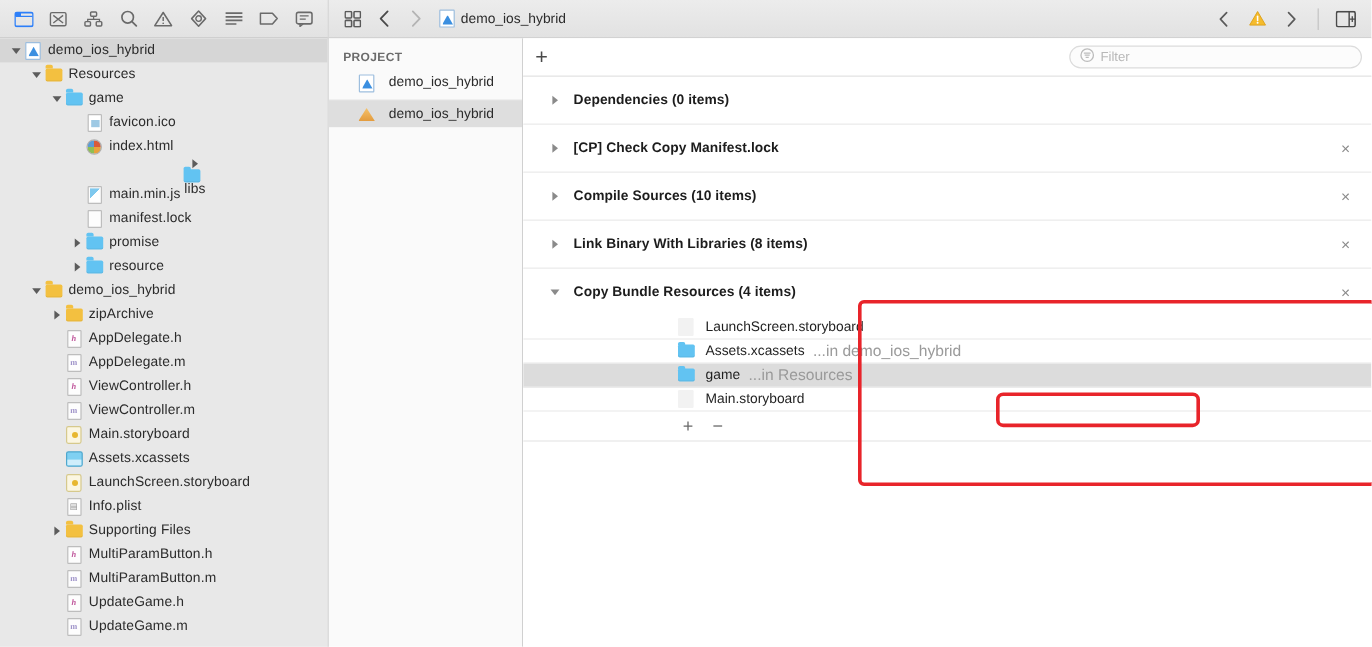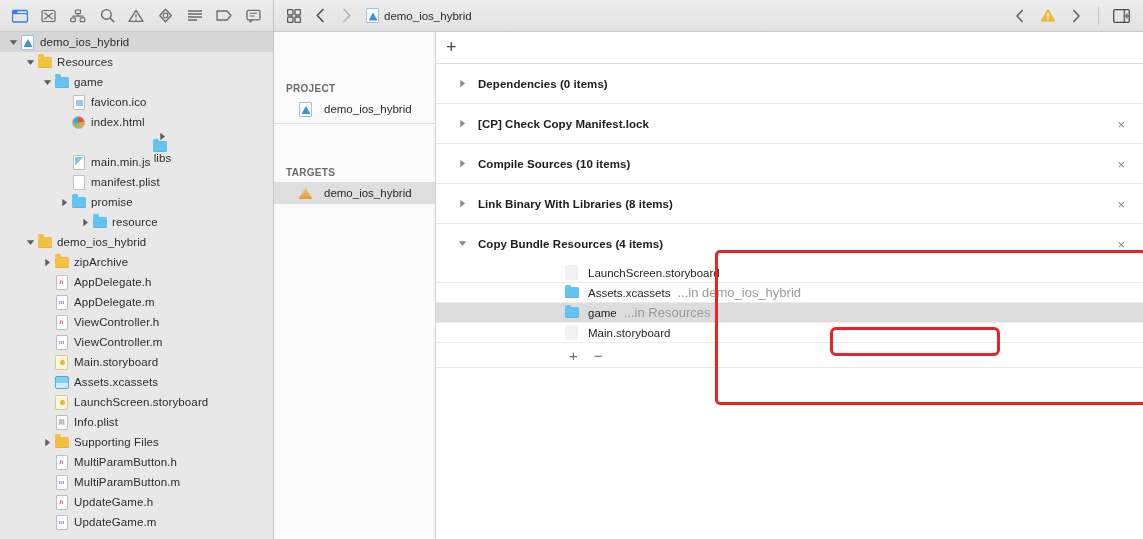--- a/index.html
+++ b/index.html
@@ -171,21 +171,20 @@
     width: 162px; min-width:162px;
     background: #fafafa;
     border-right: 1px solid #d0d0d0;
     font-size: 11px;
     padding-top: 8px;
   }
   .tl-head {
     font-size: 10px; font-weight: bold; color: #6b6b6b;
     letter-spacing: 0.03em;
     padding: 3px 0 4px 12px;
-    margin-top: 40px;
   }
   .tl-row {
     height: 22px; display:flex; align-items:center; padding-left: 24px; gap:6px;
   }
   .tl-row.selected { background: #dedede; }
   .tl-label { font-size: 11.5px; color:#2b2b2b; }
   .tl-sep { height:1px; background:#dedede; margin: 3px 0 0 0; }
   .target-icon {
     width: 14px; height: 14px; position: relative;
   }
@@ -404,34 +403,34 @@
           <span class="ticon">
             <span class="docicon js"></span>
           </span>
           <span class="tlabel">main.min.js</span>
         </div>
         <div class="tree-row" style="padding-left: 58px;">
           <span class="tw"></span>
           <span class="ticon">
             <span class="docicon"></span>
           </span>
-          <span class="tlabel">manifest.plist</span>
+          <span class="tlabel">manifest.lock</span>
         </div>
         <div class="tree-row" style="padding-left: 58px;">
           <span class="tw">
             <svg width="9" height="9" viewBox="0 0 9 9">
               <path d="M2.3 0.8v7.4L7 4.5z" fill="#5c5c5c"></path>
             </svg>
           </span>
           <span class="ticon">
             <span class="f-blue"></span>
           </span>
           <span class="tlabel">promise</span>
         </div>
-        <div class="tree-row" style="padding-left: 58px; margin-left: 21px;">
+        <div class="tree-row" style="padding-left: 58px;">
           <span class="tw">
             <svg width="9" height="9" viewBox="0 0 9 9">
               <path d="M2.3 0.8v7.4L7 4.5z" fill="#5c5c5c"></path>
             </svg>
           </span>
           <span class="ticon">
             <span class="f-blue"></span>
           </span>
           <span class="tlabel">resource</span>
         </div>
@@ -618,34 +617,42 @@
         <div class="tl-head">PROJECT</div>
         <div id="project-rows">
             <div class="tl-row">
               <span class="ticon">
                 <span class="proj-icon"></span>
               </span>
               <span class="tl-label">demo_ios_hybrid</span>
             </div>
           </div>
         <div class="tl-sep"></div>
-        <div class="tl-head">TARGETS</div>
         <div id="target-rows">
             <div class="tl-row selected">
               <span class="ticon">
                 <span class="target-icon"></span>
               </span>
               <span class="tl-label">demo_ios_hybrid</span>
             </div>
           </div>
       </div>
 
       <div id="phases">
         <div id="phase-toolbar">
           <div class="plus-btn">+</div>
+          <div class="filter-field">
+            <span>
+              <svg width="12" height="12" viewBox="0 0 12 12">
+                  <circle cx="6" cy="6" r="5.2" fill="none" stroke="#bcbcbc" stroke-width="1.1"></circle>
+                  <path d="M3.2 4.2h5.6M3.9 6h4.2M4.7 7.8h2.6" stroke="#bcbcbc" stroke-width="1"></path>
+                </svg>
+            </span>
+            <span class="filter-placeholder">Filter</span>
+          </div>
         </div>
         <div id="phase-scroll">
             <div class="phase">
               <div class="phase-header">
                 <span class="disc">
                   <svg width="9" height="9" viewBox="0 0 9 9">
                     <path d="M2.3 0.8v7.4L7 4.5z" fill="#8a8a8a"></path>
                   </svg>
                 </span>
                 <span class="phase-title">Dependencies (0 items)</span>

